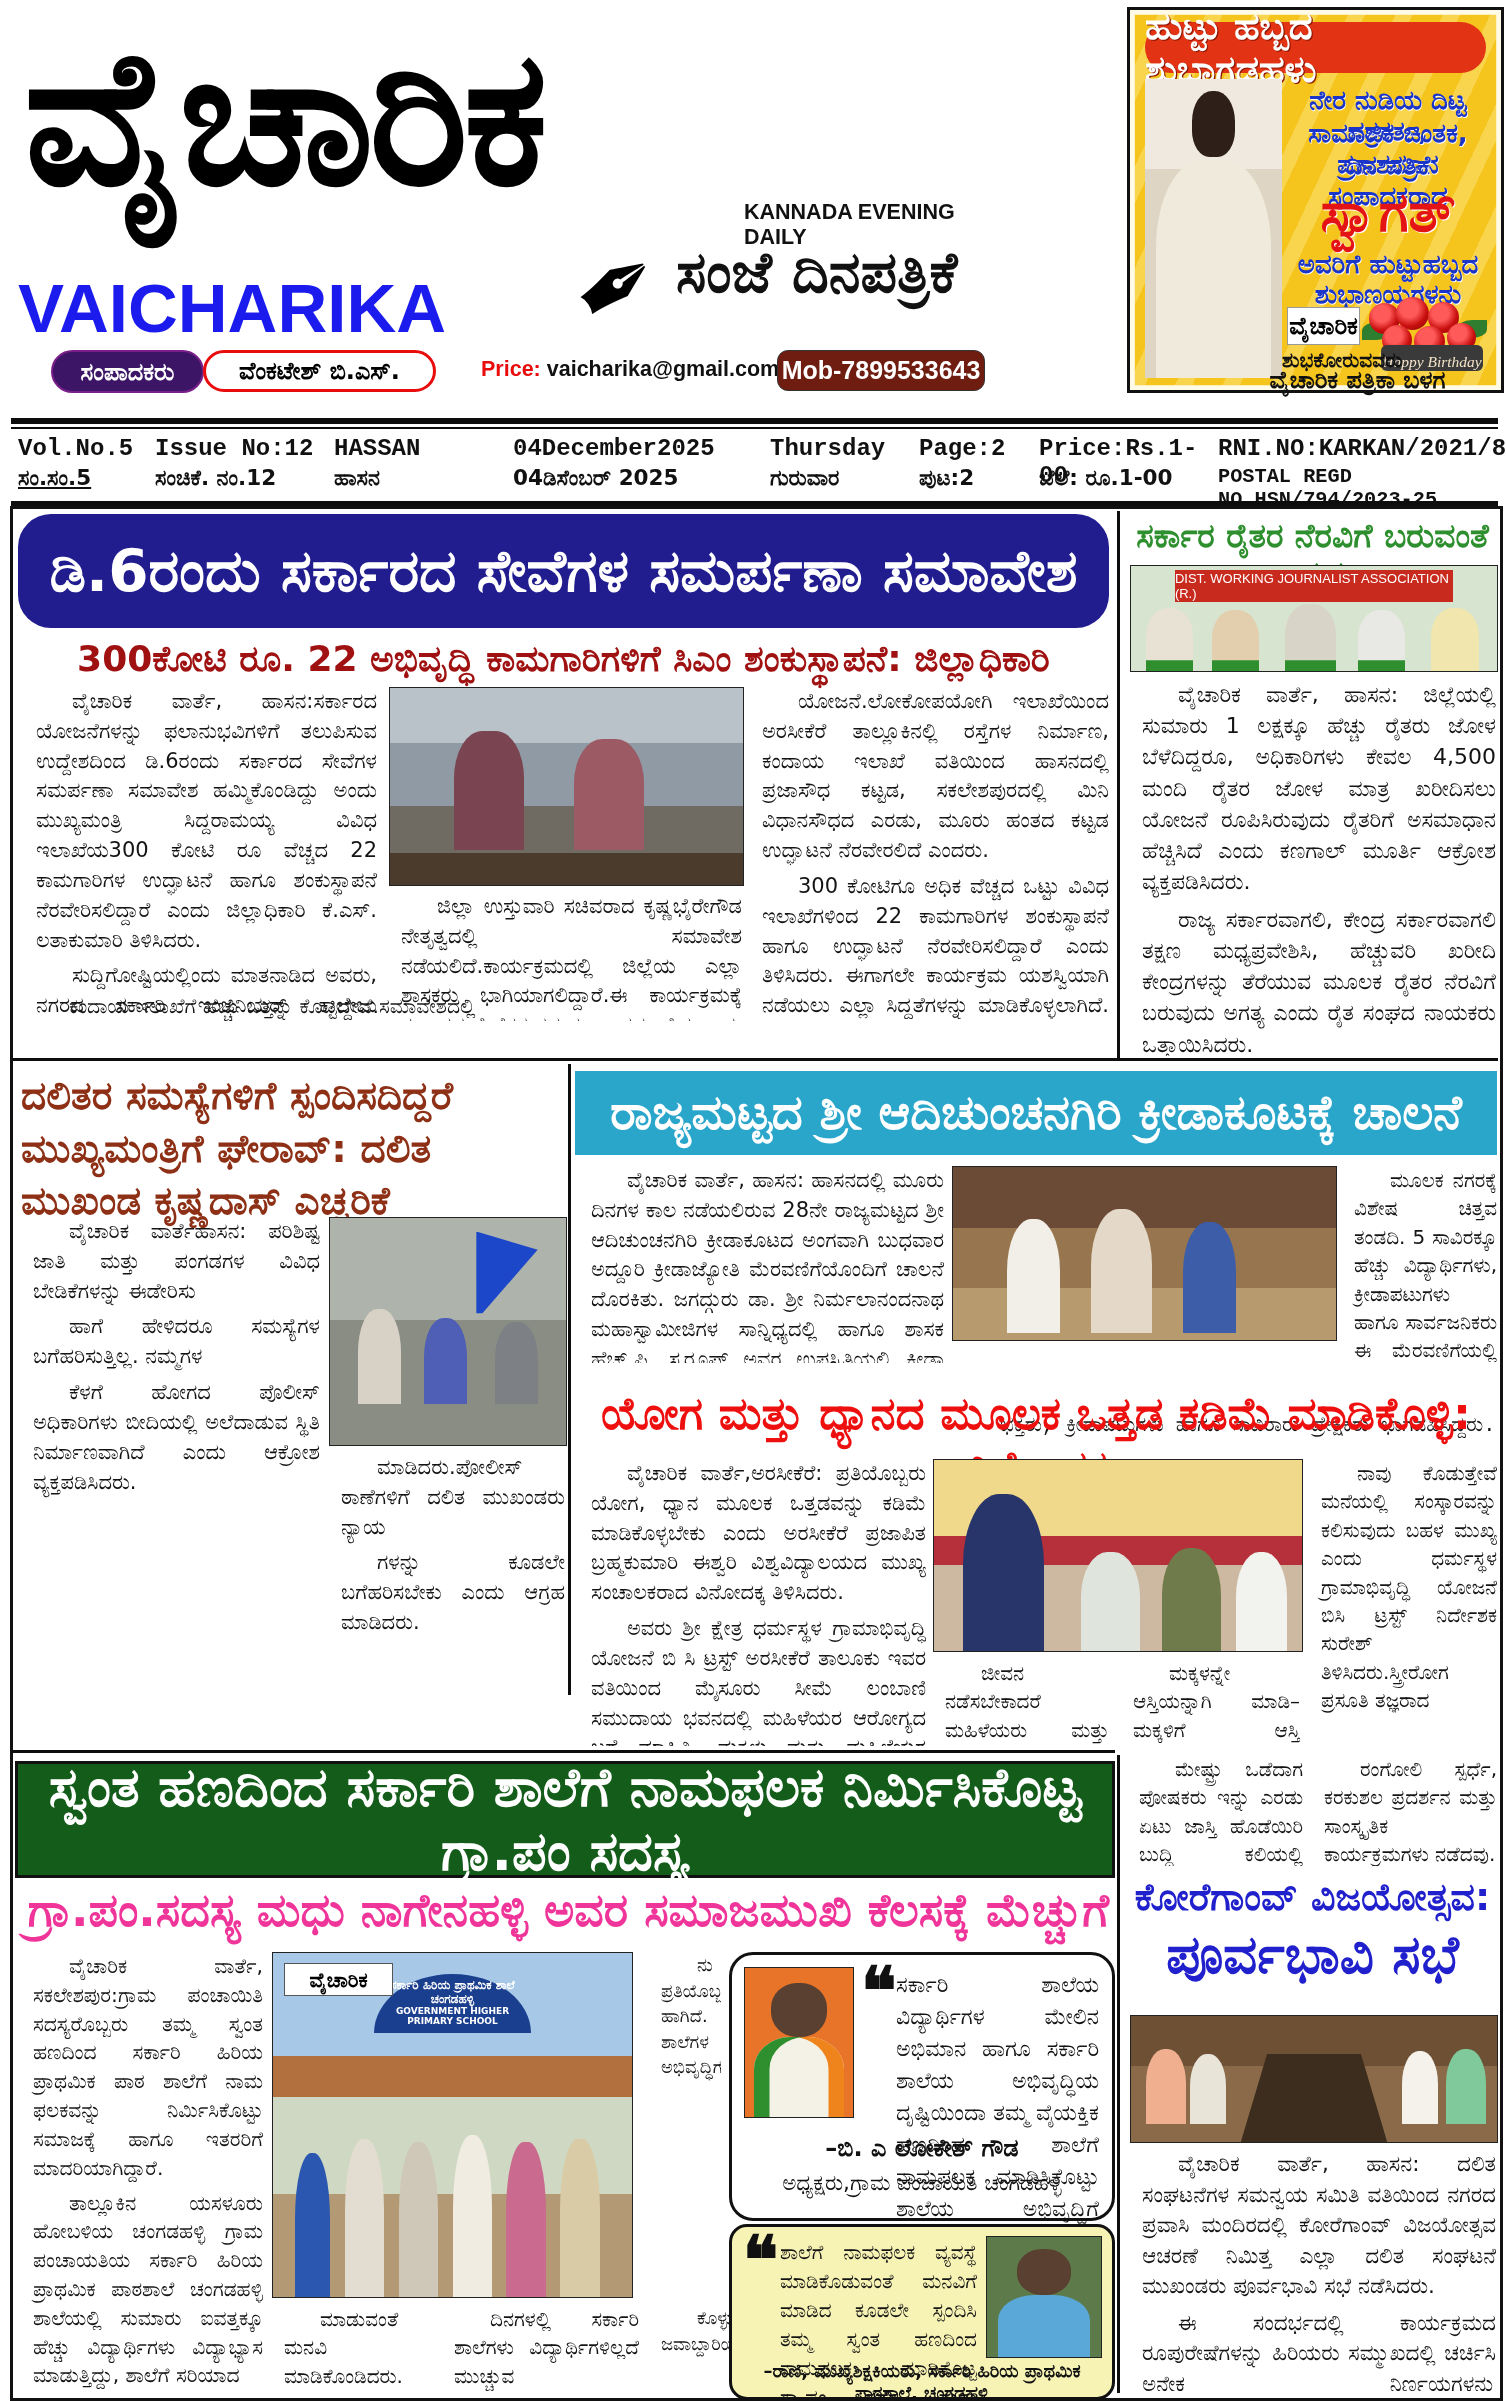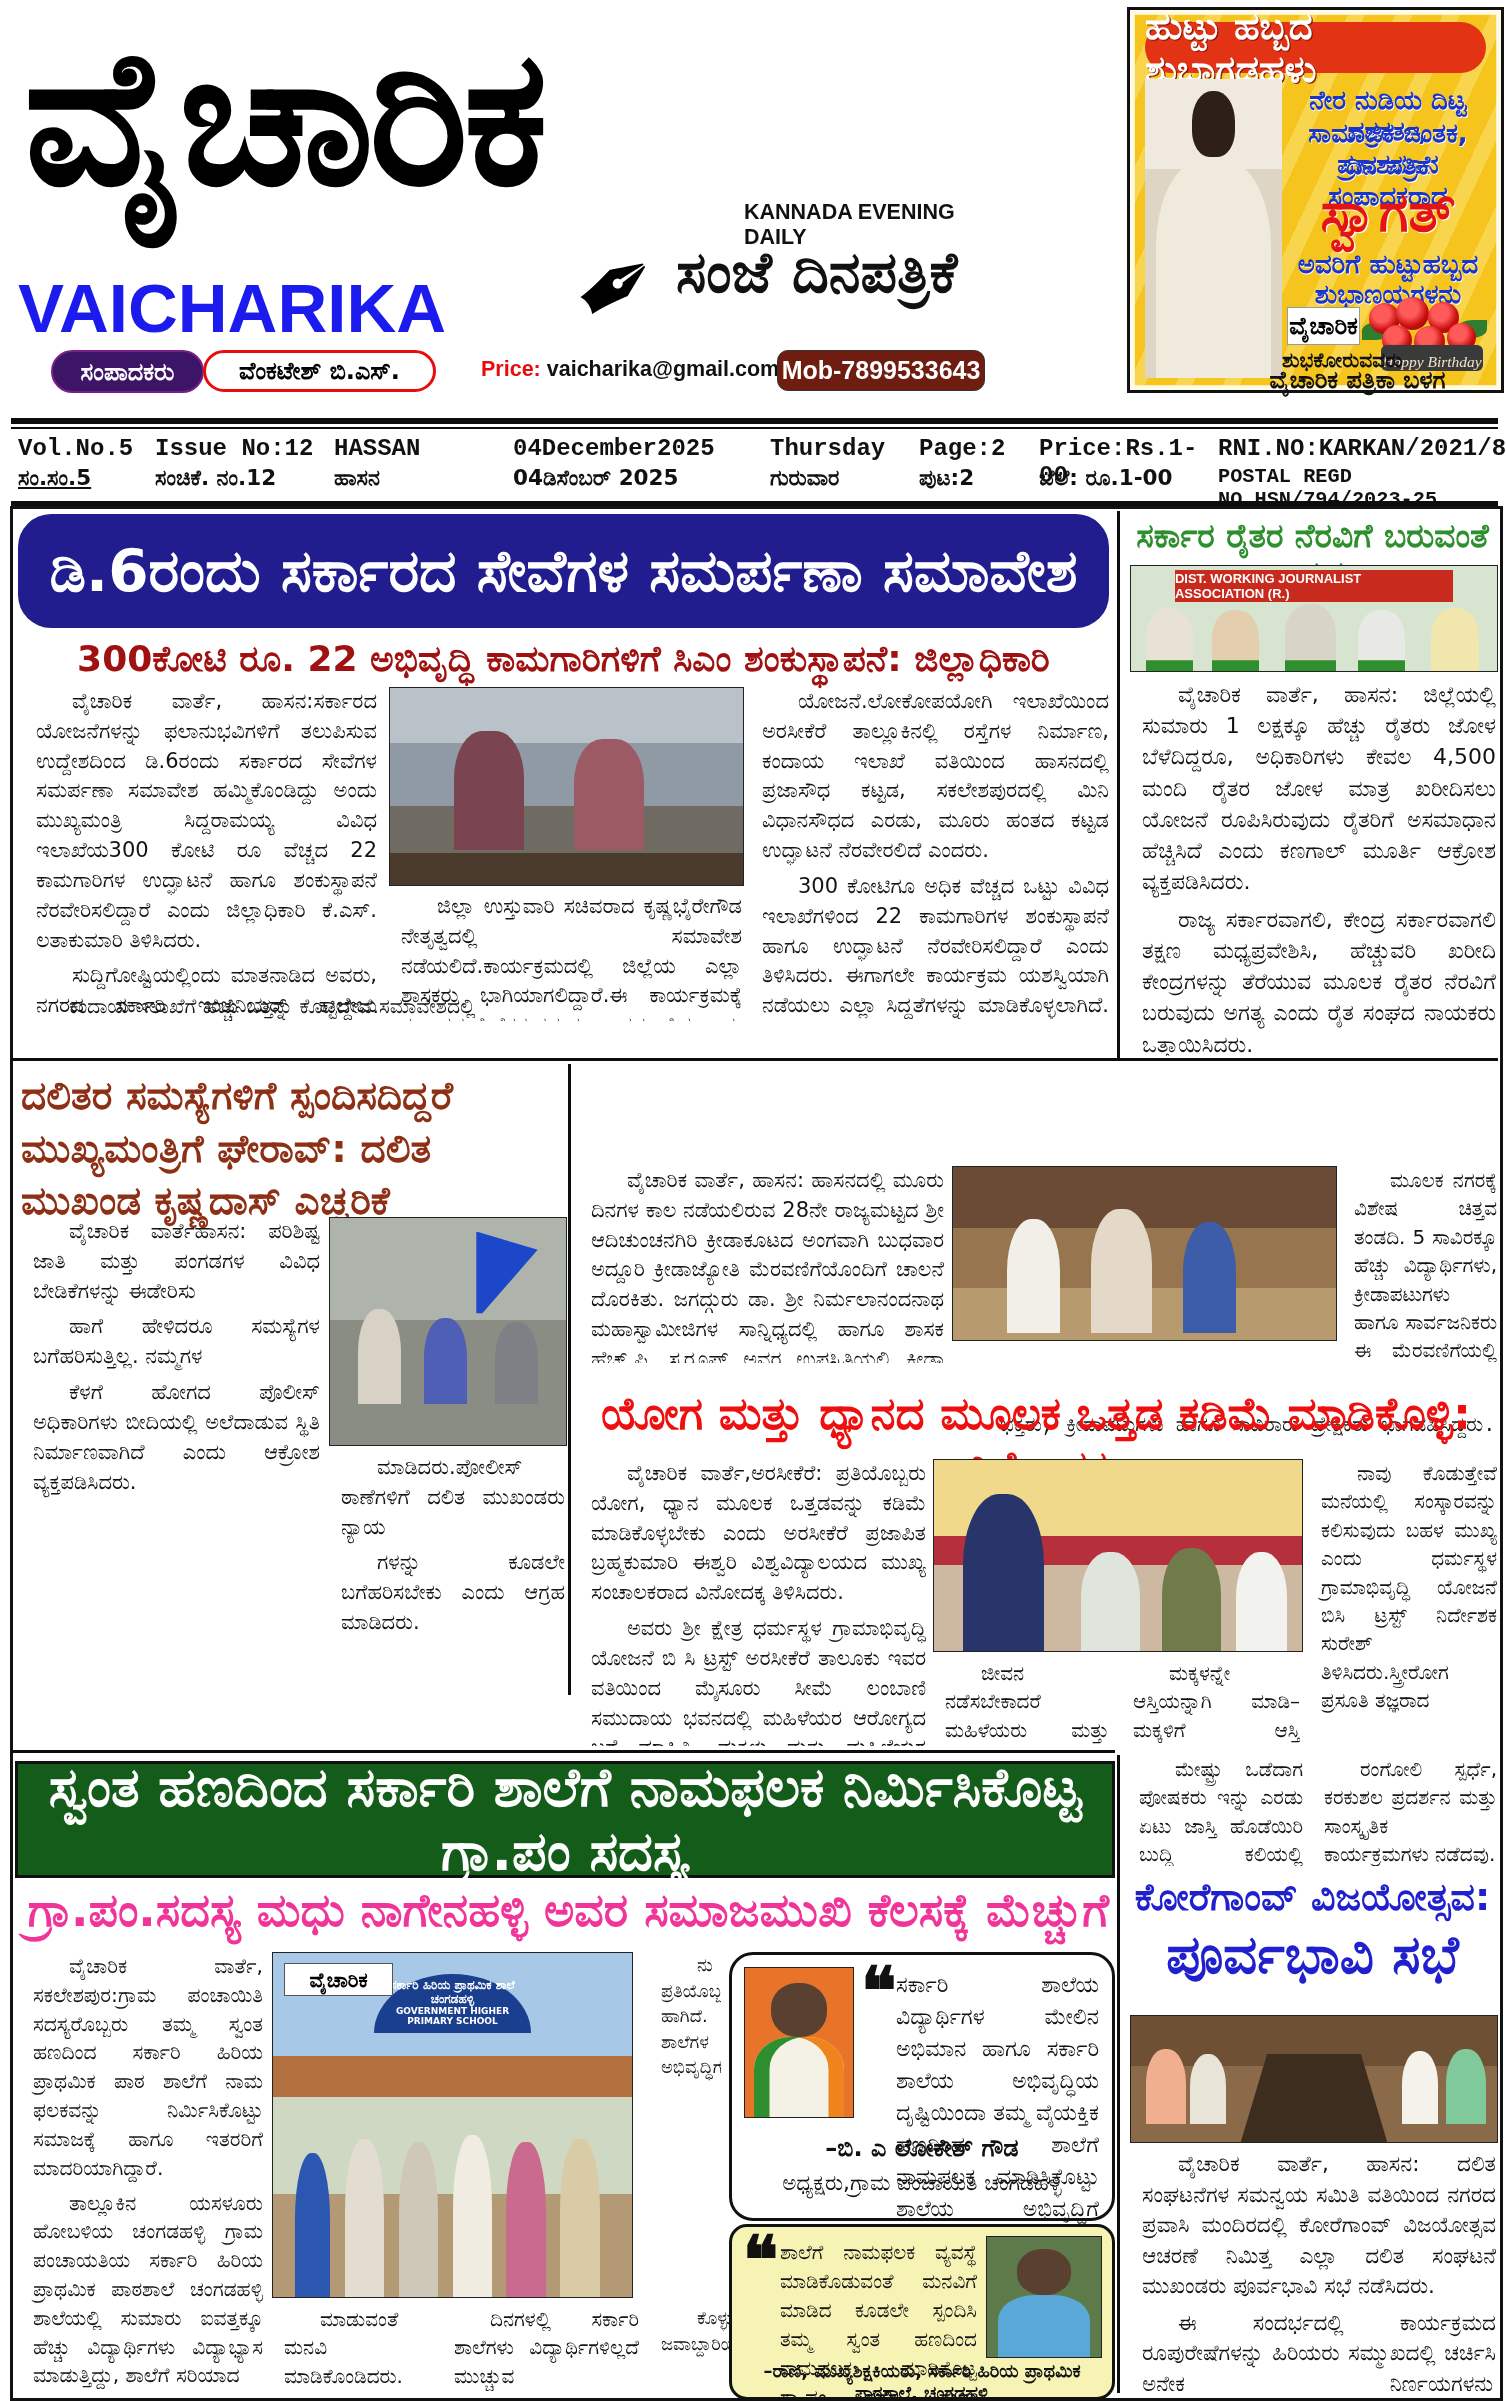--- a/index.html
+++ b/index.html
@@ -57,21 +57,21 @@
   #koregaon-headline{color:#2020cc;font-weight:bold;text-align:center;line-height:1.25;}
   #koregaon-headline .l1{font-size:38px;}
   #koregaon-headline .l2{font-size:53px;}
   
   .qbox{border:3.6px solid #111;border-radius:24px;background:#fff;}
   .qbox.yellow{background:#f7f3b5;border-radius:18px;}
   .qmark{font-size:66px;font-weight:bold;line-height:0.8;color:#111;}
   .qtext{font-size:22px;line-height:1.45;text-align:justify;color:#141414;}
   .qattr{font-size:24px;font-weight:bold;text-align:center;}
   .banner-red{background:#c92a1e;color:#fff;font-family:"Liberation Sans",sans-serif;
-              font-weight:bold;display:flex;align-items:center;justify-content:center;}
+              font-weight:normal;display:flex;align-items:center;justify-content:center;}
   .arch{background:#1b3f8f;color:#fff;text-align:center;font-weight:bold;border-radius:50% 50% 0 0 / 100% 100% 0 0;}
   .watermark{background:#fff;border:1.2px solid #555;color:#000;font-weight:bold;font-size:20.3px;
              display:flex;align-items:center;justify-content:center;}
 </style>
 </head>
 <body>
 
 <div id="page">
 
   <div class="abs kn" id="logo-kn" style="left:24px;top:24px;width:885px;height:311px;">ವೈಚಾರಿಕ</div>
@@ -213,20 +213,23 @@
     <div class="abs" style="left:40%;top:44%;width:18%;height:38%;background:#4e5fb5;border-radius:45% 45% 0 0;"></div>
     <div class="abs" style="left:70%;top:46%;width:18%;height:36%;background:#7d8186;border-radius:45% 45% 0 0;"></div>
   </div>
   <div class="abs body-txt kn" style="left:329px;top:1453px;width:236px;height:236px;">
     <p class="frag">ಮಾಡಿದರು.ಪೋಲೀಸ್ ಠಾಣೆಗಳಿಗೆ ದಲಿತ ಮುಖಂಡರು ನ್ಯಾಯ</p>
     <p class="frag">ಗಳನ್ನು ಕೂಡಲೇ ಬಗೆಹರಿಸಬೇಕು ಎಂದು ಆಗ್ರಹ ಮಾಡಿದರು.</p>
   </div>
 
   <div class="abs rule" style="left:568px;top:1064px;width:3px;height:631px;"></div>
 
+  <div class="abs" id="sports-headline-box" style="left:575px;top:1071px;width:922px;height:84px;">
+    <div id="sports-headline" class="kn">ರಾಜ್ಯಮಟ್ಟದ ಶ್ರೀ ಆದಿಚುಂಚನಗಿರಿ ಕ್ರೀಡಾಕೂಟಕ್ಕೆ ಚಾಲನೆ</div>
+  </div>
   <div class="abs body-txt kn" style="left:579px;top:1166px;width:365px;height:197px;">
     <p>ವೈಚಾರಿಕ ವಾರ್ತೆ, ಹಾಸನ: ಹಾಸನದಲ್ಲಿ ಮೂರು ದಿನಗಳ ಕಾಲ ನಡೆಯಲಿರುವ 28ನೇ ರಾಜ್ಯಮಟ್ಟದ ಶ್ರೀ ಆದಿಚುಂಚನಗಿರಿ ಕ್ರೀಡಾಕೂಟದ ಅಂಗವಾಗಿ ಬುಧವಾರ ಅದ್ದೂರಿ ಕ್ರೀಡಾಜ್ಯೋತಿ ಮೆರವಣಿಗೆಯೊಂದಿಗೆ ಚಾಲನೆ ದೊರಕಿತು. ಜಗದ್ಗುರು ಡಾ. ಶ್ರೀ ನಿರ್ಮಲಾನಂದನಾಥ ಮಹಾಸ್ವಾಮೀಜಿಗಳ ಸಾನ್ನಿಧ್ಯದಲ್ಲಿ ಹಾಗೂ ಶಾಸಕ ಹೆಚ್.ಪಿ. ಸ್ವರೂಪ್ ಅವರ ಉಪಸ್ಥಿತಿಯಲ್ಲಿ ಕ್ರೀಡಾ ಜ್ಯೋತಿಗೆ ಪೂಜೆ ಸಲ್ಲಿಸಿ ಮೆರವಣಿಗೆಗೆ ಚಾಲನೆ ನೀಡಲಾಯಿತು.</p>
 
   </div>
   <div class="abs photo" style="left:952px;top:1166px;width:383px;height:173px;background:
        linear-gradient(180deg,#6b4a36 0 35%,#97764f 35% 70%,#b79b6e 70% 100%);">
     <div class="abs" style="left:14%;top:30%;width:14%;height:66%;background:#f2efe8;border-radius:45% 45% 0 0;"></div>
     <div class="abs" style="left:36%;top:24%;width:16%;height:72%;background:#e4d9c8;border-radius:45% 45% 0 0;"></div>
     <div class="abs" style="left:60%;top:32%;width:14%;height:64%;background:#3d5da8;border-radius:45% 45% 0 0;"></div>
   </div>

